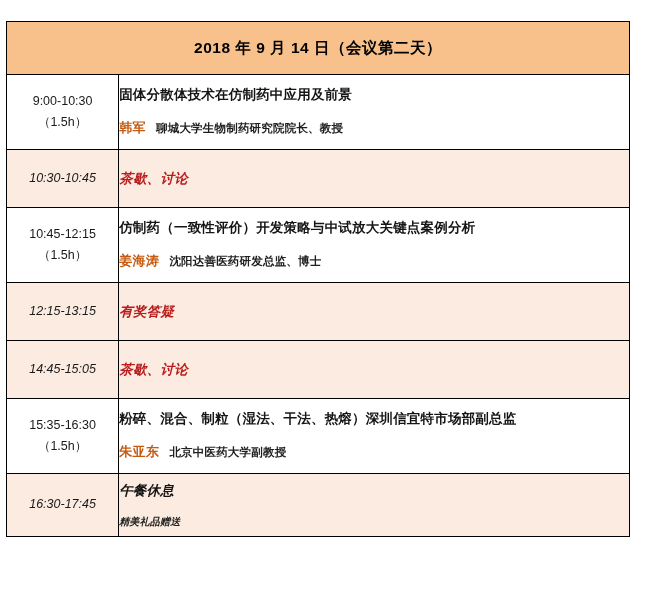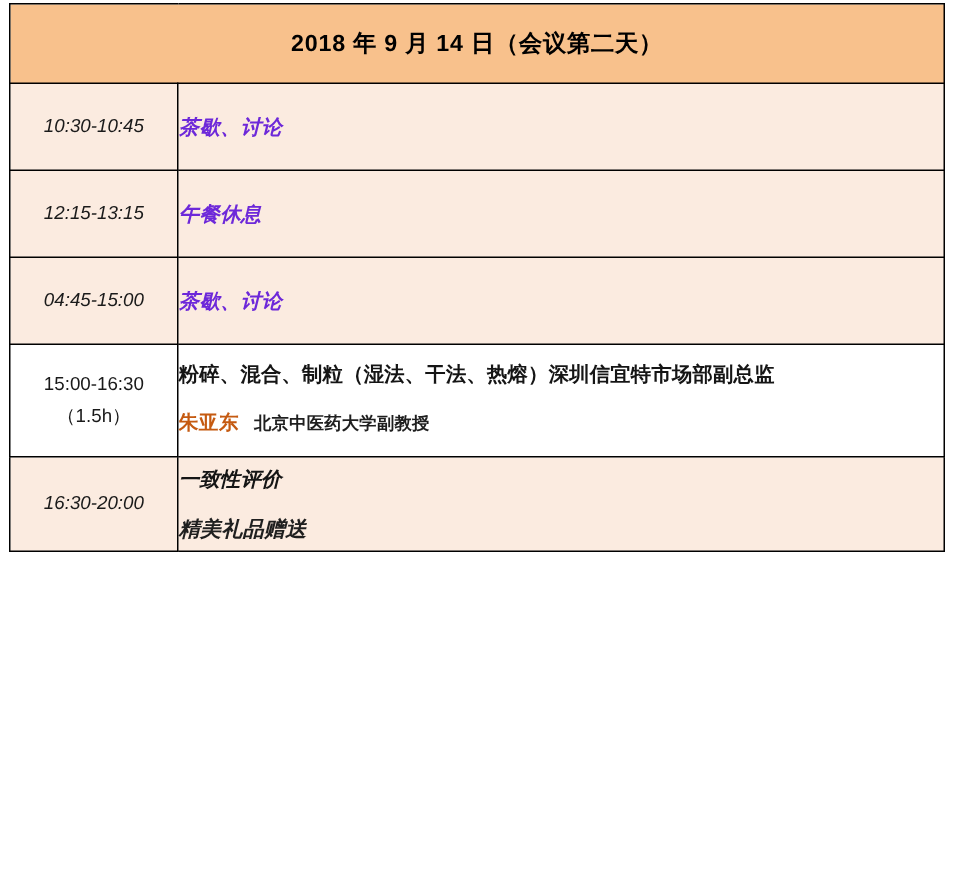--- a/index.html
+++ b/index.html
@@ -15,21 +15,21 @@
     font-family: "Liberation Sans", "DejaVu Sans", sans-serif;
     color: #1a1a1a;
   }
 
   .page {
     position: relative;
     width: 646px;
     height: 591px;
     background: #ffffff;
     box-sizing: border-box;
-    padding: 2px 16px 0 6px;
+    padding: 21px 16px 0 6px;
   }
 
   .agenda-table {
     width: 624px;
     border-collapse: collapse;
     table-layout: fixed;
     border: 1.5px solid #000000;
   }
 
   .agenda-table td,
@@ -92,84 +92,98 @@
   }
   .speaker-affil {
     font-size: 11.5px;
     font-weight: bold;
     color: #1f1f1f;
     margin-left: 10px;
     letter-spacing: 0.2px;
   }
   .subnote {
     margin-top: 14px;
-    font-size: 14px;
+    font-size: 10px;
     font-weight: bold;
     color: #1f1f1f;
     letter-spacing: 0.2px;
   }
 
   
   tr.row-plain td { background: #ffffff; }
   tr.row-tinted td { background: #FBEBE0; font-style: italic; }
 
   tr.row-session td { height: 74px; }
   tr.row-break td   { height: 57px; }
   tr.row-final td   { height: 62px; }
 
   .break-label {
     font-size: 13.5px;
     font-weight: bold;
-    color: #6d28d9;
+    color: #b91c1c;
     letter-spacing: 0.3px;
   }
 </style>
 </head>
 <body>
 
 <div class="page">
   <table class="agenda-table">
     <colgroup>
       <col class="col-time">
       <col class="col-body">
     </colgroup>
     <thead>
       <tr class="header-row">
         <th colspan="2">2018 年 9 月 14 日（会议第二天）</th>
       </tr>
     </thead>
     <tbody id="agenda-body">
 
+    <tr class="row-plain row-session">
+          <td class="time-cell"><span>9:00-10:30</span><span class="dur">（1.5h）</span></td>
+          <td class="content-cell">
+            <div class="session-title">固体分散体技术在仿制药中应用及前景</div>
+            <div class="speaker-line"><span class="speaker-name">韩军</span><span class="speaker-affil">聊城大学生物制药研究院院长、教授</span></div>
+          </td>
+        </tr>
         <tr class="row-tinted row-break">
           <td class="time-cell"><span>10:30-10:45</span></td>
           <td class="content-cell">
             <div class="break-label">茶歇、讨论</div>
           </td>
         </tr>
+        <tr class="row-plain row-session">
+          <td class="time-cell"><span>10:45-12:15</span><span class="dur">（1.5h）</span></td>
+          <td class="content-cell">
+            <div class="session-title">仿制药（一致性评价）开发策略与中试放大关键点案例分析</div>
+            <div class="speaker-line"><span class="speaker-name">姜海涛</span><span class="speaker-affil">沈阳达善医药研发总监、博士</span></div>
+          </td>
+        </tr>
         <tr class="row-tinted row-break">
           <td class="time-cell"><span>12:15-13:15</span></td>
           <td class="content-cell">
-            <div class="break-label">午餐休息</div>
+            <div class="break-label">有奖答疑</div>
           </td>
         </tr>
         <tr class="row-tinted row-break">
-          <td class="time-cell"><span>04:45-15:00</span></td>
+          <td class="time-cell"><span>14:45-15:05</span></td>
           <td class="content-cell">
             <div class="break-label">茶歇、讨论</div>
           </td>
         </tr>
         <tr class="row-plain row-session">
-          <td class="time-cell"><span>15:00-16:30</span><span class="dur">（1.5h）</span></td>
+          <td class="time-cell"><span>15:35-16:30</span><span class="dur">（1.5h）</span></td>
           <td class="content-cell">
             <div class="session-title">粉碎、混合、制粒（湿法、干法、热熔）深圳信宜特市场部副总监</div>
             <div class="speaker-line"><span class="speaker-name">朱亚东</span><span class="speaker-affil">北京中医药大学副教授</span></div>
           </td>
         </tr>
         <tr class="row-tinted row-final">
-          <td class="time-cell"><span>16:30-20:00</span></td>
+          <td class="time-cell"><span>16:30-17:45</span></td>
           <td class="content-cell">
-            <div class="session-title">一致性评价</div>
+            <div class="session-title">午餐休息</div>
             <div class="subnote">精美礼品赠送</div>
           </td>
         </tr>
       </tbody>
   </table>
 </div>
 
 </body></html>

